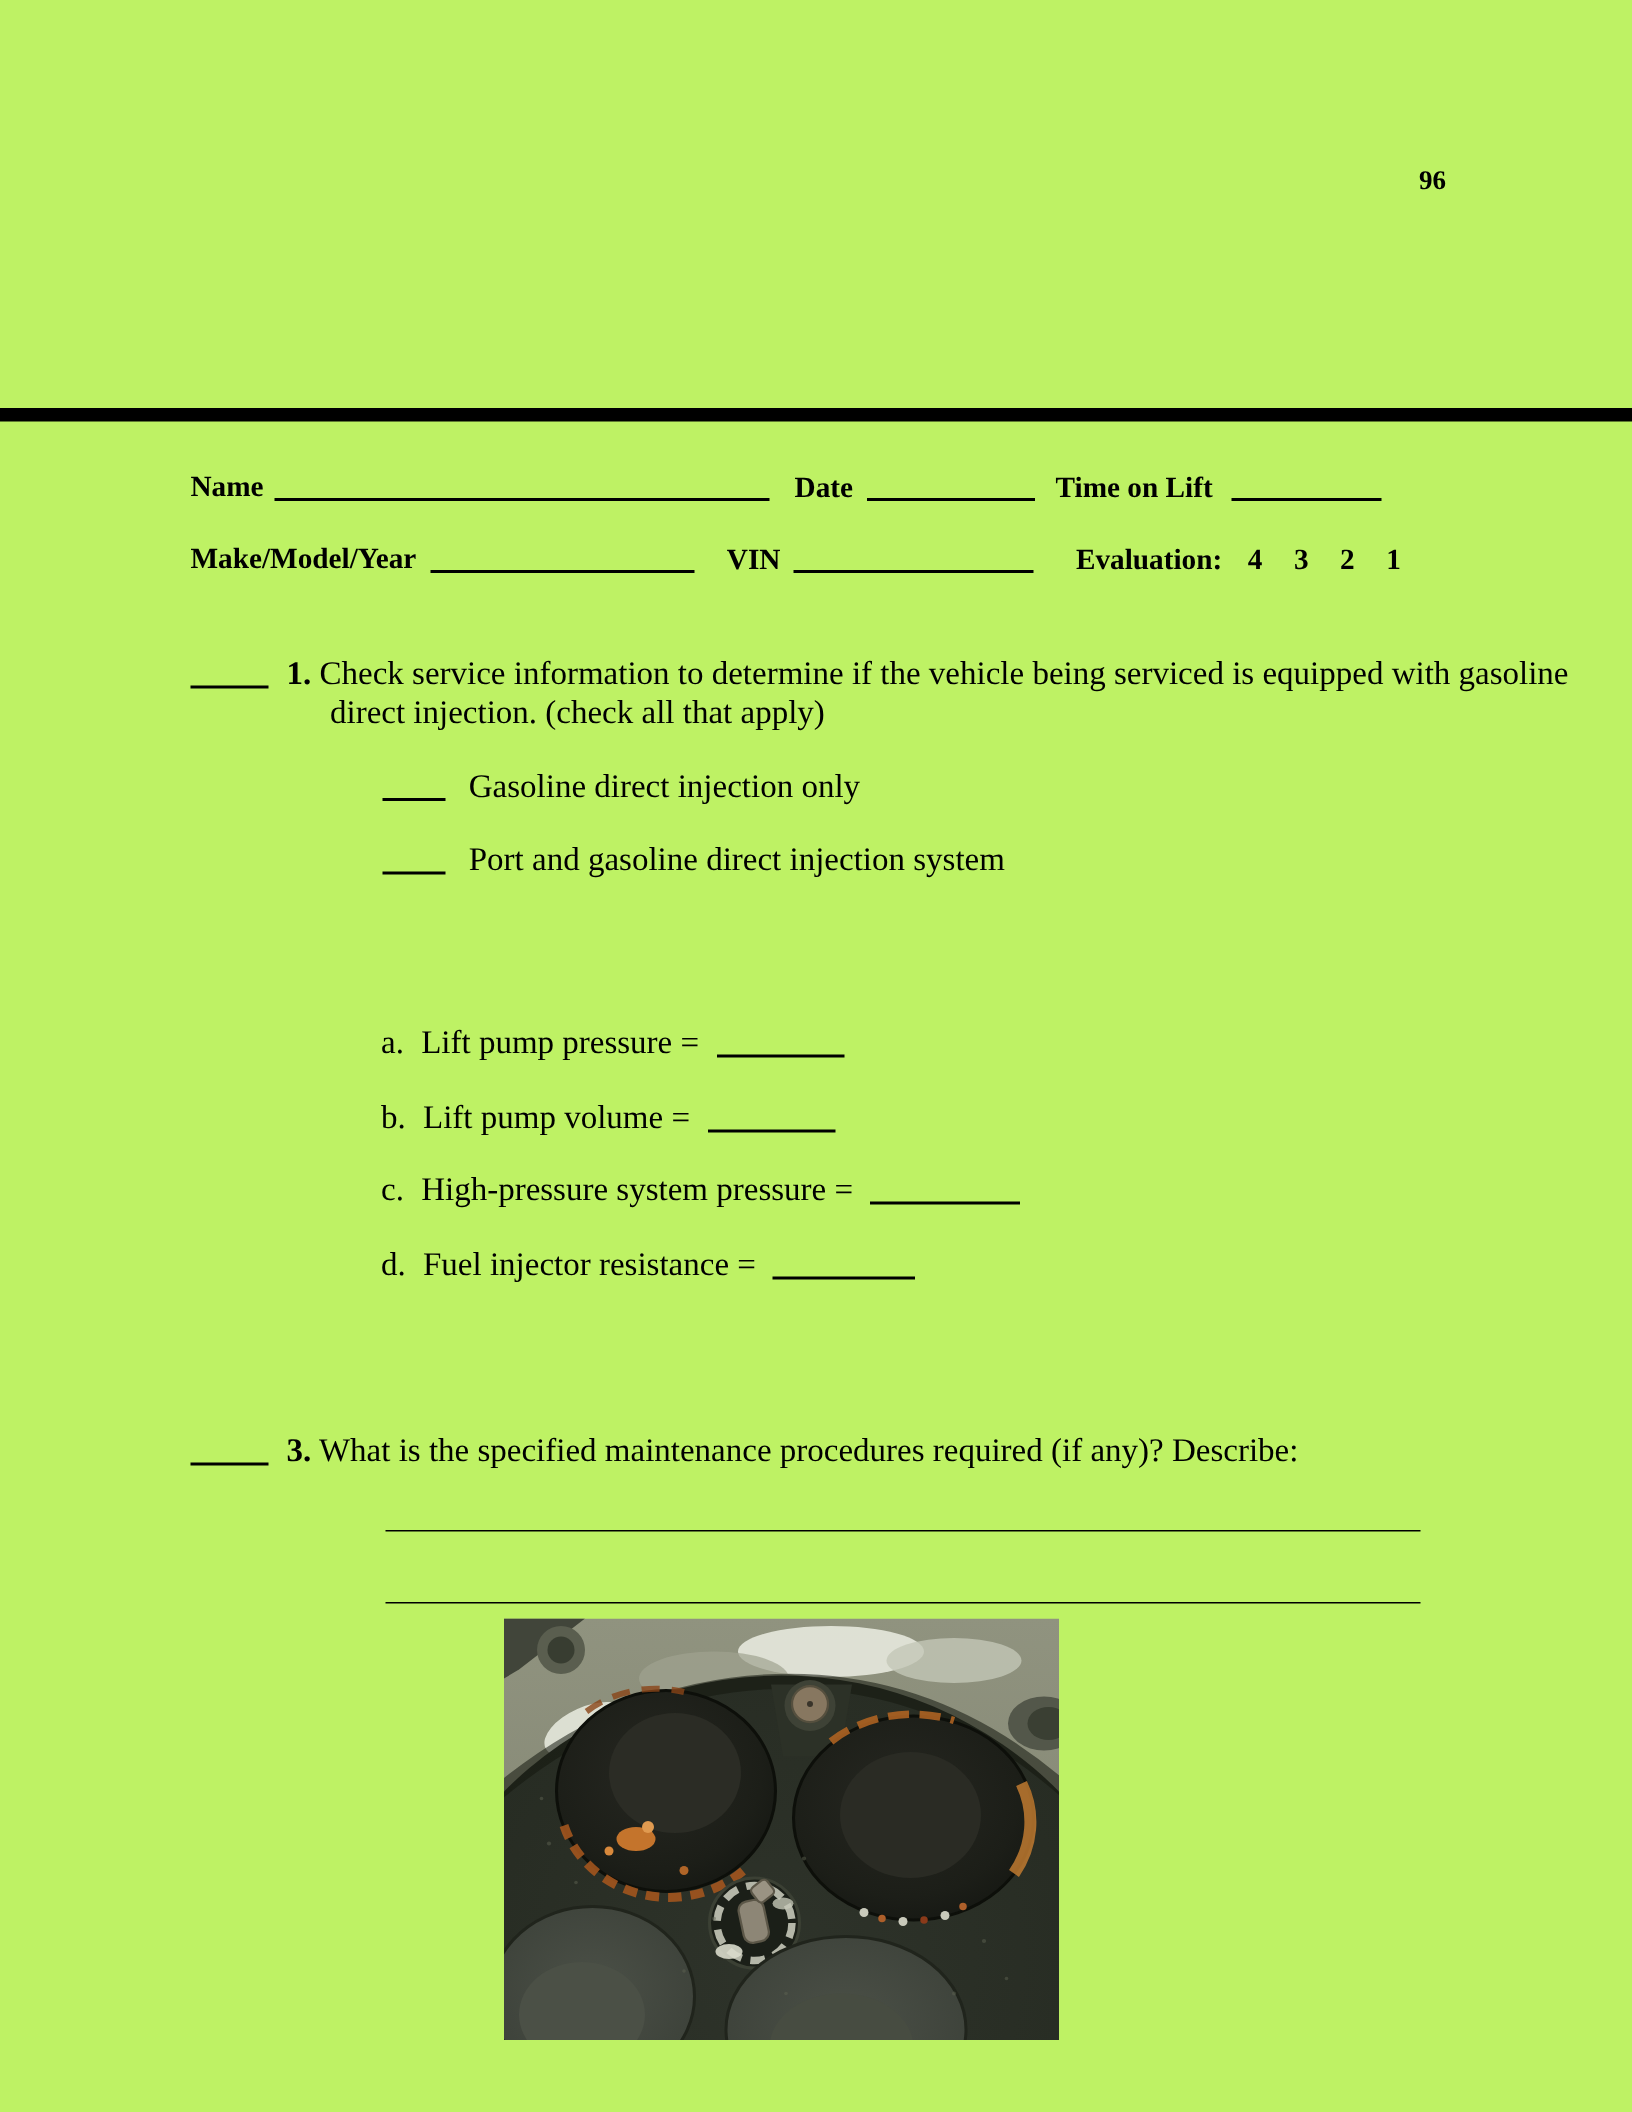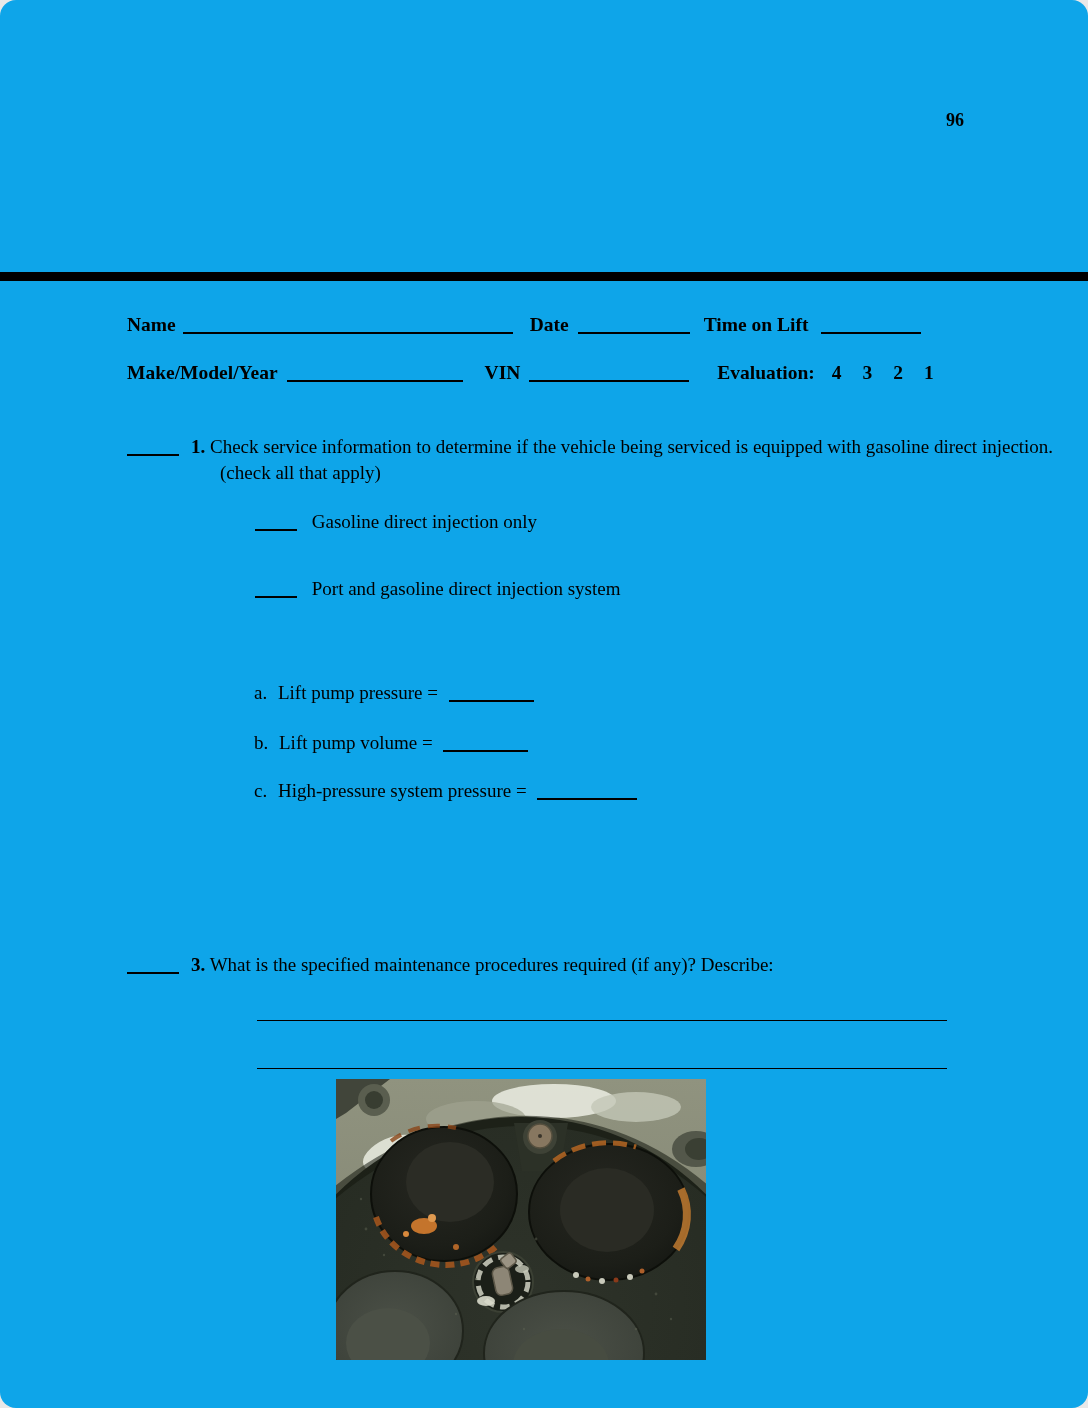--- a/index.html
+++ b/index.html
@@ -1,34 +1,33 @@
 <!DOCTYPE html>
 <html><head>
 <meta charset="utf-8">
 <style>
   html,body{margin:0;padding:0;background:#e8e8e8;}
   .page{
-    position:relative;width:1088px;height:1408px;background:#0ea5e9;
+    position:relative;width:1088px;height:1408px;background:#bef264;
     font-family:"Liberation Serif",serif;color:#000;overflow:hidden;
     margin:0 auto;
-    border-radius:16px;
   }
   .abs{position:absolute;}
   .b{font-weight:bold;}
   .page-number{top:110px;right:124px;font-size:18px;font-weight:bold;}
   .title{top:160px;left:0;right:0;text-align:center;font-size:37px;font-weight:bold;letter-spacing:0.5px;}
   .natef{top:212px;left:0;right:0;text-align:center;font-size:19px;line-height:25px;}
   .natef .inner{display:inline-block;max-width:810px;}
   .rule{top:272px;left:0;width:1088px;height:9px;background:#000;}
   .formrow{font-size:19.5px;font-weight:bold;white-space:nowrap;}
   .blank{
     display:inline-block;height:1em;border-bottom:2px solid #000;
     transform:translateY(3px);vertical-align:baseline;
   }
-  .q{font-size:19px;line-height:26px;}
+  .q{font-size:22px;line-height:26px;}
   .qhang{padding-left:93px;text-indent:-93px;}
   .qnum{font-weight:bold;}
   .ansline{height:0;border-bottom:1.5px solid #000;}
   .photo-frame{left:336px;top:1079px;width:370px;height:281px;}
   svg{display:block;}
 </style>
 </head>
 <body>
 
 <div class="page">
@@ -49,40 +48,45 @@
 
   <div class="abs q qhang" style="top:432px;left:127px;width:840px;">
     <span class="blank" style="width:52px;"></span><span class="qnum" style="margin-left:12px;">1.</span>
     <span>Check service information to determine if the vehicle being serviced is equipped with gasoline direct injection.  (check all that apply)</span>
   </div>
 
   <div class="abs q" style="top:507px;left:255px;">
     <span class="blank" style="width:42px;"></span>
     <span style="margin-left:10px;">Gasoline direct injection only</span>
   </div>
-  <div class="abs q" style="top:574px;left:255px;">
+  <div class="abs q" style="top:556px;left:255px;">
     <span class="blank" style="width:42px;"></span>
     <span style="margin-left:10px;">Port and gasoline direct injection system</span>
   </div>
 
 
   <div class="abs q" style="top:678px;left:254px;">
     <span>a.</span>
     <span style="margin-left:6px;">Lift pump pressure =</span>
     <span class="blank" style="width:85px;margin-left:6px;"></span>
   </div>
   <div class="abs q" style="top:728px;left:254px;">
     <span>b.</span>
     <span style="margin-left:6px;">Lift pump volume =</span>
     <span class="blank" style="width:85px;margin-left:6px;"></span>
   </div>
   <div class="abs q" style="top:776px;left:254px;">
     <span>c.</span>
     <span style="margin-left:6px;">High-pressure system pressure =</span>
     <span class="blank" style="width:100px;margin-left:6px;"></span>
+  </div>
+  <div class="abs q" style="top:826px;left:254px;">
+    <span>d.</span>
+    <span style="margin-left:6px;">Fuel injector resistance =</span>
+    <span class="blank" style="width:95px;margin-left:6px;"></span>
   </div>
 
   <div class="abs q qhang" style="top:950px;left:127px;width:840px;">
     <span class="blank" style="width:52px;"></span><span class="qnum" style="margin-left:12px;">3.</span>
     <span>What is the specified maintenance procedures required (if any)? Describe:</span>
   </div>
 
   <div class="abs ansline" style="top:1020px;left:257px;width:690px;"></div>
   <div class="abs ansline" style="top:1068px;left:257px;width:690px;"></div>
 

